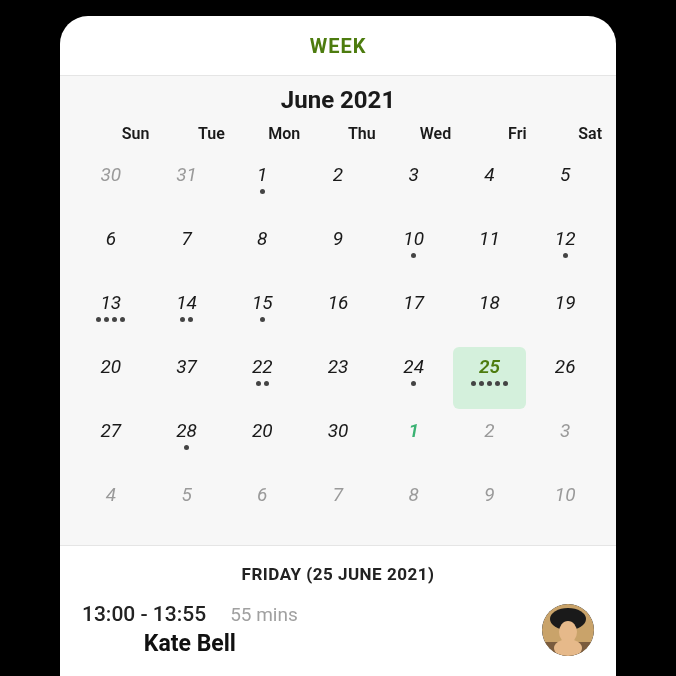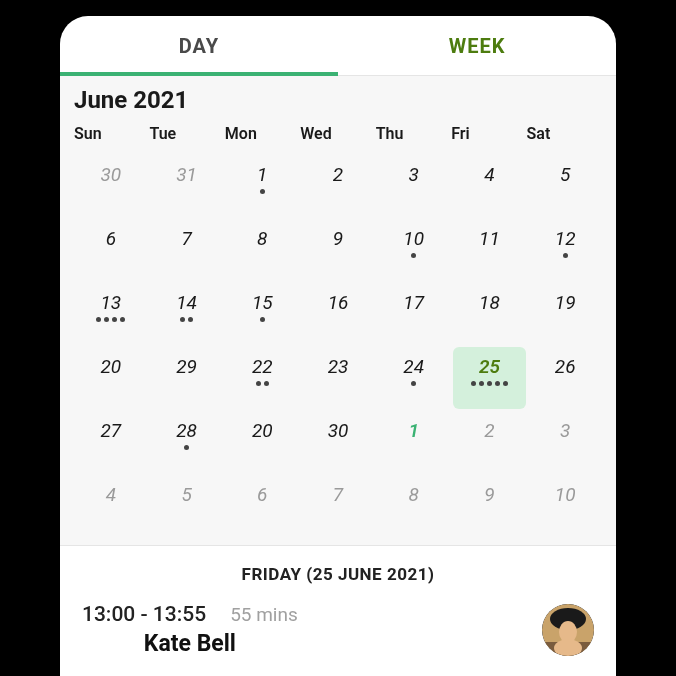--- a/index.html
+++ b/index.html
@@ -52,30 +52,30 @@
       bottom: -1px;
       height: 4px;
       background: #3bb273;
     }
     .calendar {
       background: #f7f7f7;
       padding: 10px 14px 8px 14px;
       border-bottom: 1px solid #e5e5e5;
     }
     .month-title {
-      text-align: left;
+      text-align: center;
       font-size: 24px;
       font-weight: 700;
       color: #1a1a1a;
       margin-bottom: 6px;
     }
     .weekdays {
       display: grid;
       grid-template-columns: repeat(7, 1fr);
-      text-align: left;
+      text-align: right;
       font-size: 16px;
       font-weight: 600;
       color: #1a1a1a;
       margin-bottom: 8px;
     }
     .weekdays > div {
       padding: 4px 0;
     }
     .days {
       display: grid;
@@ -177,32 +177,31 @@
       width: 52px;
       height: 52px;
     }
   </style>
 </head>
 <body>
 
 <div class="card">
 
   <div class="tabs">
-    <div class="tab active">DAY</div>
     <div class="tab">WEEK</div>
   </div>
 
   <div class="calendar">
     <div class="month-title">June 2021</div>
     <div class="weekdays" id="weekdays">
         <div>Sun</div>
         <div>Tue</div>
         <div>Mon</div>
+        <div>Thu</div>
         <div>Wed</div>
-        <div>Thu</div>
         <div>Fri</div>
         <div>Sat</div>
       </div>
     <div class="days" id="days-grid">
         <div class="day muted">
           <span>30</span>
         </div>
         <div class="day muted">
           <span>31</span>
         </div>
@@ -282,21 +281,21 @@
         <div class="day">
           <span>18</span>
         </div>
         <div class="day">
           <span>19</span>
         </div>
         <div class="day">
           <span>20</span>
         </div>
         <div class="day">
-          <span>29</span>
+          <span>37</span>
         </div>
         <div class="day">
           <span>22</span>
           <div class="dots">
             <span class="dot"></span>
             <span class="dot"></span>
           </div>
         </div>
         <div class="day">
           <span>23</span>

